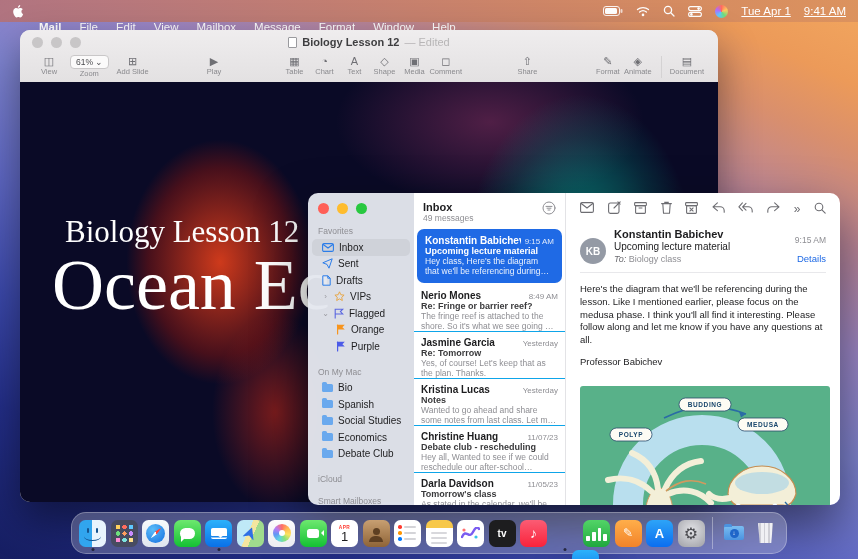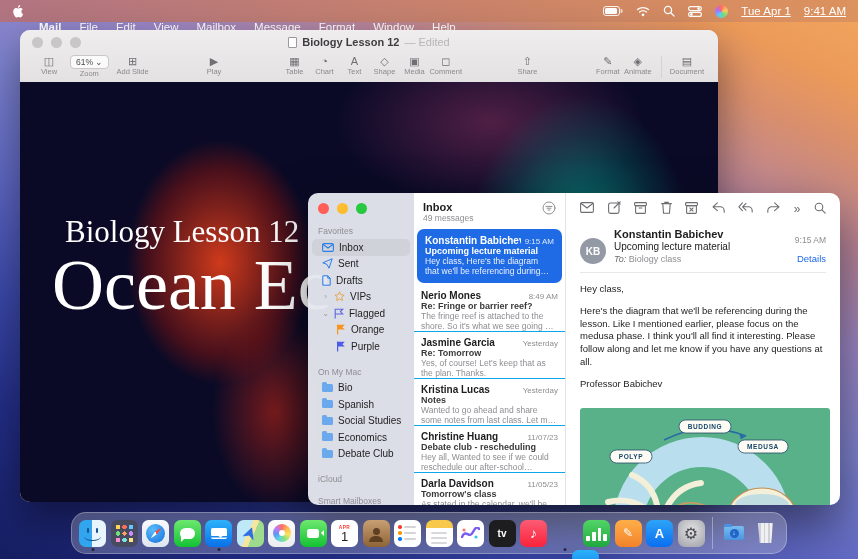--- a/index.html
+++ b/index.html
@@ -540,21 +540,20 @@
         <div class="d-subject">Upcoming lecture material</div>
         <div class="d-to"><span class="tolabel">To:</span> <span>Biology class</span></div>
       </span>
       <span class="d-hside">
         <div class="d-time">9:15 AM</div>
         <div class="d-details">Details</div>
       </span>
     </div>
     <div class="d-div"></div>
     <div class="d-body">
-      <p>Hey class,</p>
       <p>Here's the diagram that we'll be referencing during the lesson. Like I mentioned earlier, please focus on the medusa phase. I think you'll all find it interesting. Please follow along and let me know if you have any questions at all.</p>
       <p>Professor Babichev</p>
     </div>
     <svg class="d-diagram" width="250" height="170" viewBox="0 0 250 170">
       <rect width="250" height="170" fill="#58b189"></rect>
       <circle cx="122" cy="118" r="74" fill="none" stroke="#b9dfee" stroke-width="30"></circle>
       <path d="M84 32 Q124 12 166 28" fill="none" stroke="#2a6ca5" stroke-width="1.6"></path>
       <path d="M166 28 l-7 -2.5 2 6z" fill="#2a6ca5"></path>
 
       <path d="M68 170 C66 132 63 122 70 109 C75 100 85 100 89 109 C95 122 93 132 91 170 Z" fill="#f3efd8" stroke="#d09a5f" stroke-width="1"></path>

